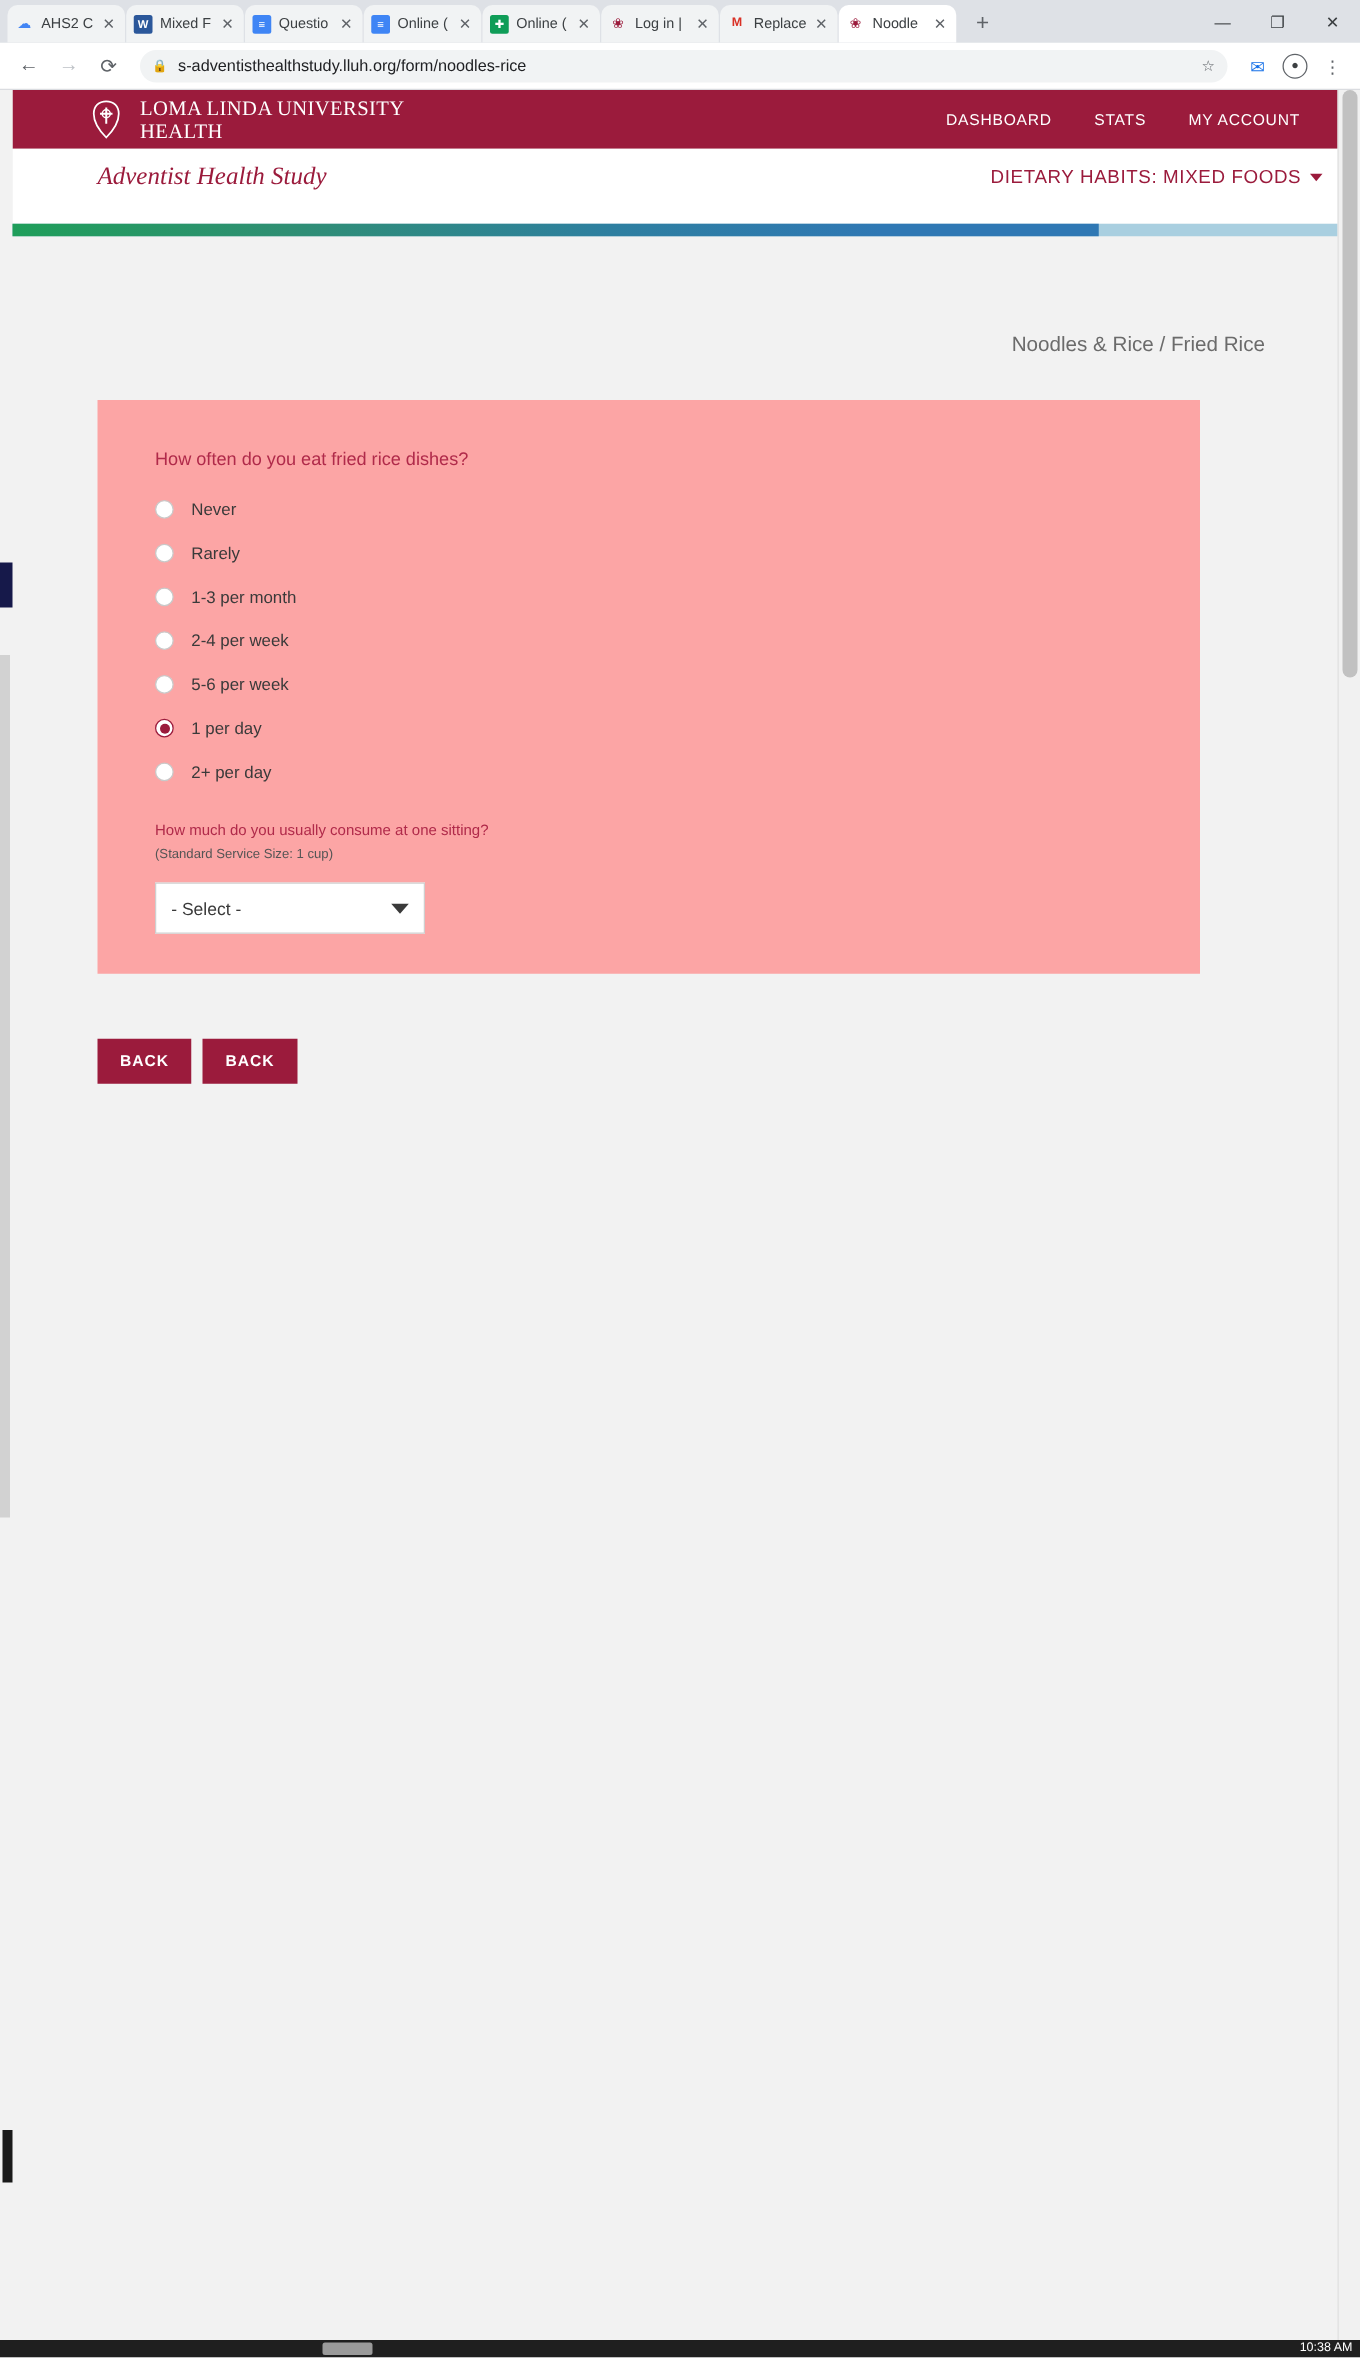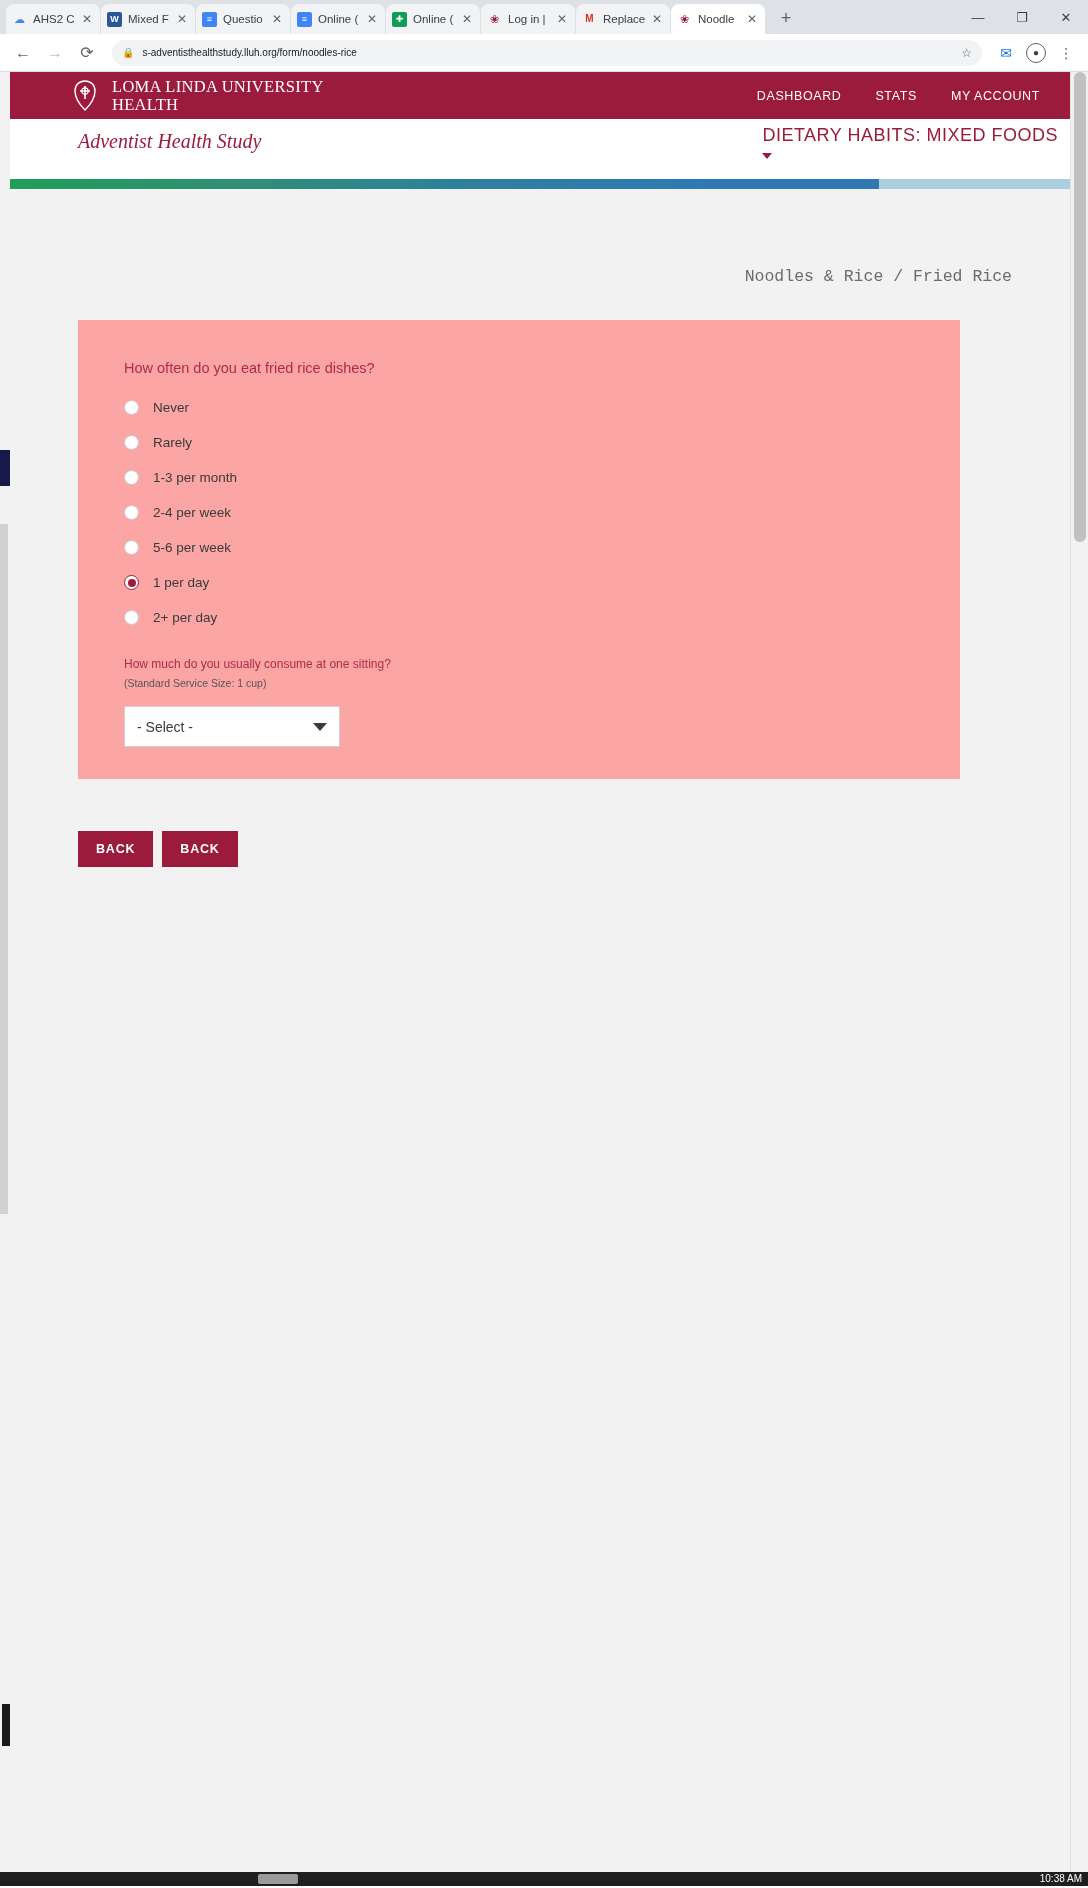--- a/index.html
+++ b/index.html
@@ -97,21 +97,21 @@
     flex: 1 1 auto;
     height: 26px;
     background: #f1f3f4;
     border-radius: 13px;
     display: flex;
     align-items: center;
     padding: 0 10px;
     margin: 0 8px;
   }
   .omnibox .lock { font-size: 10px; color: #5f6368; margin-right: 8px; }
-  .omnibox .url { font-size: 10px; color: #202124; white-space: nowrap; overflow: hidden; }
+  .omnibox .url { font-size: 13px; color: #202124; white-space: nowrap; overflow: hidden; }
   .omnibox .star { margin-left: auto; font-size: 12px; color: #5f6368; }
   .tb-right { display: flex; align-items: center; }
   .tb-icon {
     width: 28px; height: 28px;
     display: flex; align-items: center; justify-content: center;
     font-size: 14px; color: #5f6368;
     margin-left: 2px;
   }
   .tb-icon.blue { color: #1a73e8; }
   .avatar-circle {
@@ -176,25 +176,25 @@
   }
   .study-title {
     font-family: "Liberation Serif", serif;
     font-style: italic;
     color: #9b1b3c;
     font-size: 20px;
   }
   .section-dd {
     margin-left: auto;
     color: #9b1b3c;
-    font-size: 18px;
+    font-size: 15px;
     letter-spacing: .5px;
     display: flex;
+    align-items: center;
     gap: 7px;
-    flex-direction: column;
   }
   .caret-down {
     width: 0; height: 0;
     border-left: 5px solid transparent;
     border-right: 5px solid transparent;
     border-top: 6px solid #9b1b3c;
   }
   
   .progress-track {
     height: 10px;
@@ -209,21 +209,20 @@
   }
   
   .content {
     padding: 0 22px 0 0;
   }
   .breadcrumb {
     text-align: right;
     color: #6b6b6b;
     font-size: 16.5px;
     padding: 78px 46px 0 0;
-    font-family: Liberation Mono, monospace;
   }
   .card {
     background: #fca5a5;
     margin: 34px 0 0 68px;
     width: 882px;
     padding: 40px 0 32px 46px;
   }
   .q-label {
     color: #b02a4a;
     font-size: 14.5px;

